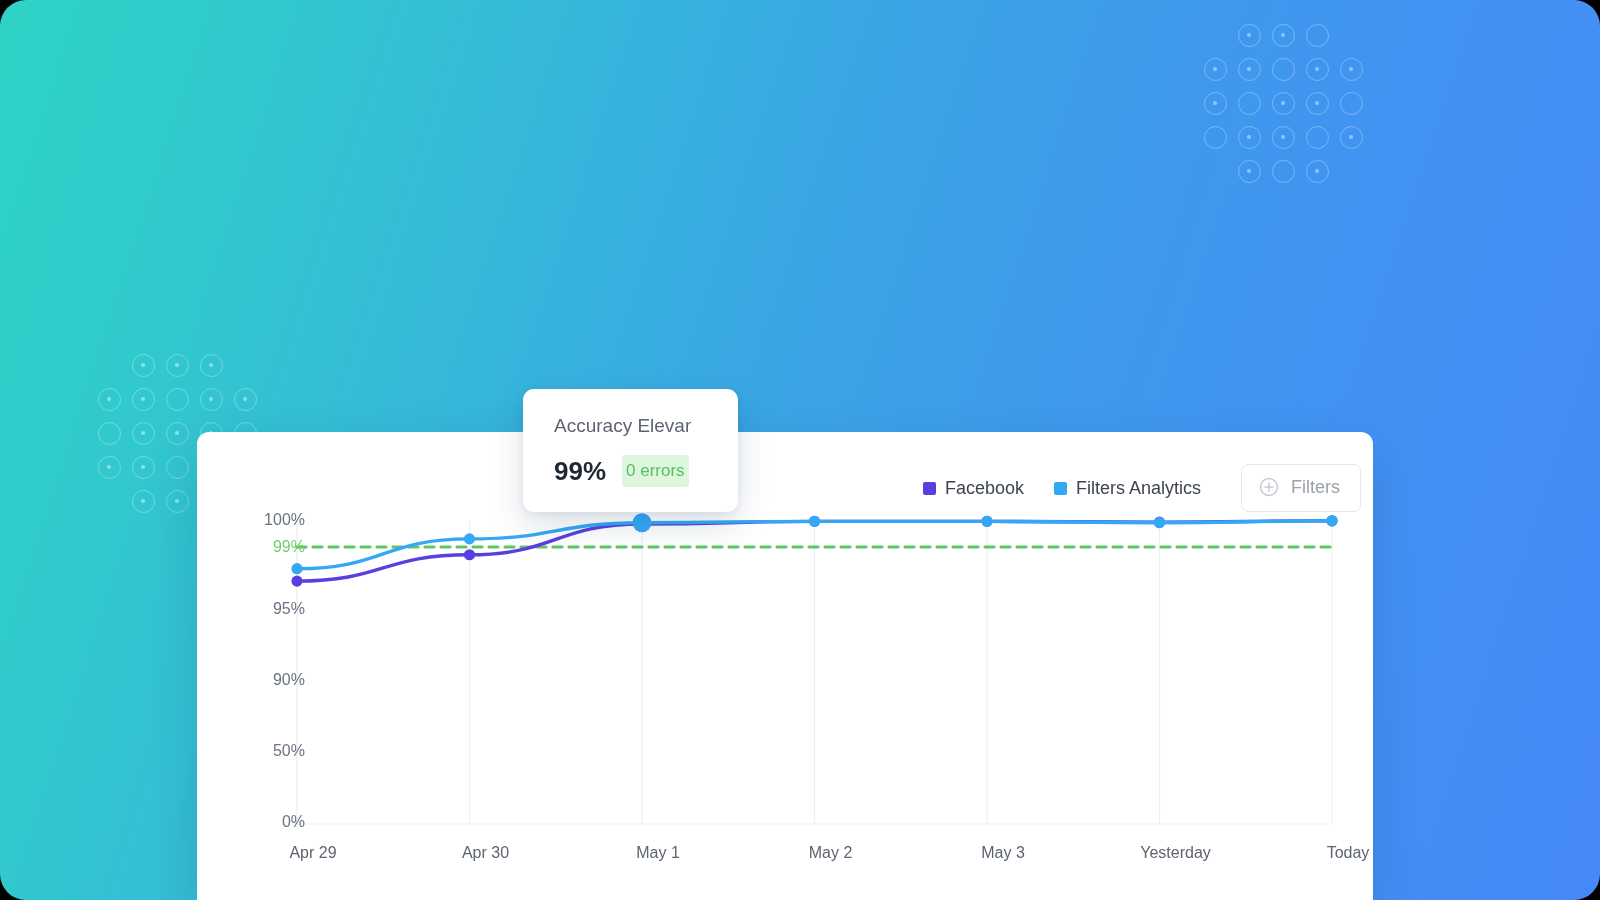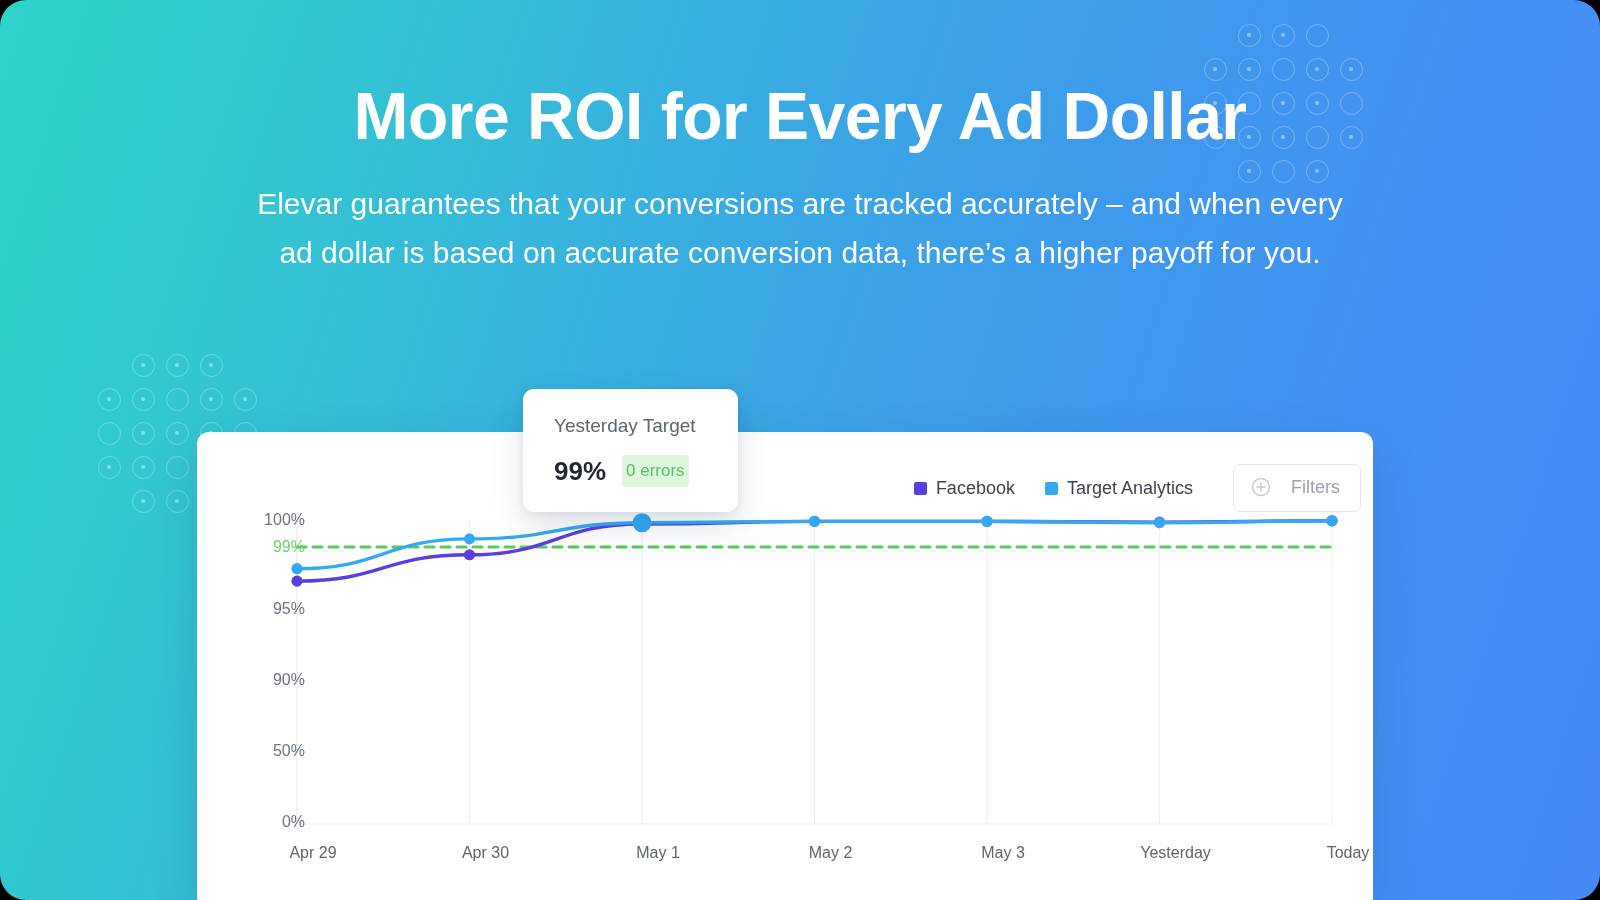--- a/index.html
+++ b/index.html
@@ -120,21 +120,21 @@
   }
   .legend-swatch {
     width: 13px;
     height: 13px;
     border-radius: 2px;
     display: block;
   }
   #filters-button {
     display: flex;
     align-items: center;
-    gap: 19px;
+    gap: 11px;
     border: 1px solid #e4e7ec;
     border-radius: 7px;
     padding: 11px 20px 13px 16px;
     margin-left: 10px;
     background: #fff;
     cursor: pointer;
   }
   #filters-label {
     font-size: 18px;
     color: #9aa1ac;
@@ -466,35 +466,31 @@
           <i></i>
         </div>
       </div>
       <div class="dotcell">
         <div class="dotring empty" style="visibility: hidden;">
           <i></i>
         </div>
       </div>
     </div>
 
-  <div id="hero">
-    <h1 id="hero-title">More ROI for Every Ad Dollar</h1>
-    <p id="hero-sub">Elevar guarantees that your conversions are tracked accurately – and when every ad dollar is based on accurate conversion data, there’s a higher payoff for you.</p>
-  </div>
 
   <div id="chart-card">
 
     <div id="chart-header">
       <div class="legend-item">
         <span class="legend-swatch" id="sw-fb" style="background: rgb(91, 62, 224);"></span>
         <span>Facebook</span>
       </div>
       <div class="legend-item">
         <span class="legend-swatch" id="sw-ga" style="background: rgb(51, 169, 245);"></span>
-        <span>Target Analytics</span>
+        <span>Filters Analytics</span>
       </div>
       <div id="filters-button">
         <span>
           <svg class="plus-icon" viewBox="0 0 24 24" fill="none" stroke="#c5cad2" stroke-width="1.6">
             <circle cx="12" cy="12" r="9.2"></circle>
             <line x1="12" y1="7.6" x2="12" y2="16.4" stroke-linecap="round"></line>
             <line x1="7.6" y1="12" x2="16.4" y2="12" stroke-linecap="round"></line>
           </svg>
         </span>
         <span id="filters-label">Filters</span>
@@ -527,20 +523,20 @@
           <circle cx="605.5" cy="89.34999999999992" r="5.6" fill="#33a9f5"></circle>
           <circle cx="778" cy="89.34999999999992" r="5.6" fill="#33a9f5"></circle>
           <circle cx="950.5" cy="90.69999999999985" r="5.6" fill="#33a9f5"></circle>
           <circle cx="1123" cy="88.81000000000003" r="5.6" fill="#33a9f5"></circle>
         </svg>
     <div class="ylabel" style="top: 88px;">100%</div><div class="ylabel target" style="top: 115px;">99%</div><div class="ylabel" style="top: 177px;">95%</div><div class="ylabel" style="top: 248px;">90%</div><div class="ylabel" style="top: 319px;">50%</div><div class="ylabel" style="top: 390px;">0%</div><div class="xlabel" style="left: 88px;">Apr 29</div><div class="xlabel" style="left: 260.5px;">Apr 30</div><div class="xlabel" style="left: 433px;">May 1</div><div class="xlabel" style="left: 605.5px;">May 2</div><div class="xlabel" style="left: 778px;">May 3</div><div class="xlabel" style="left: 950.5px;">Yesterday</div><div class="xlabel" style="left: 1123px;">Today</div></div>
 
   </div>
 
   <div id="accuracy-tooltip">
-    <p id="tooltip-title">Yesterday Target</p>
+    <p id="tooltip-title">Accuracy Elevar</p>
     <div id="tooltip-row">
       <span id="tooltip-value">99%</span>
       <span id="tooltip-badge">0 errors</span>
     </div>
   </div>
 
 </div>
 
 </body></html>

